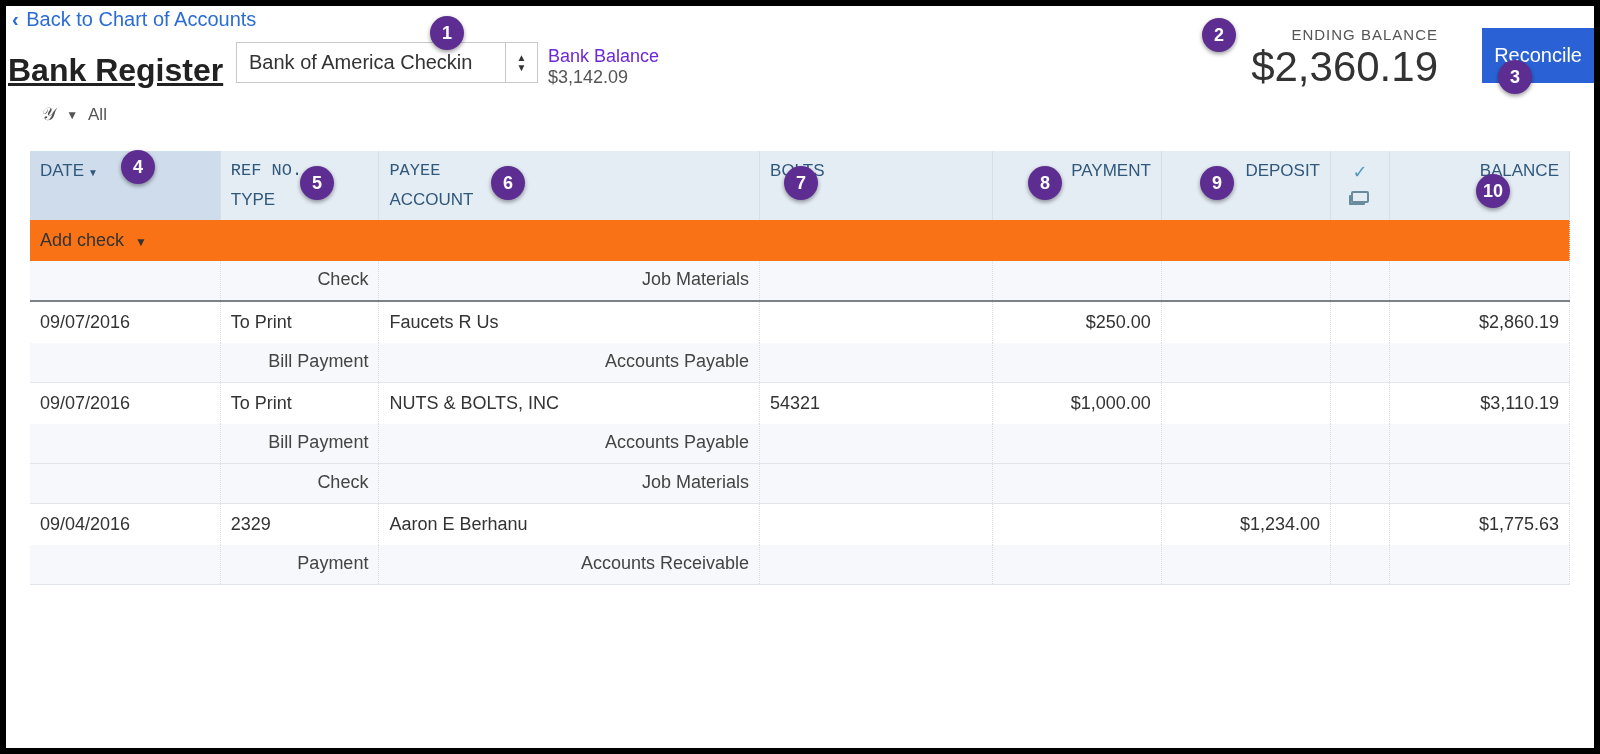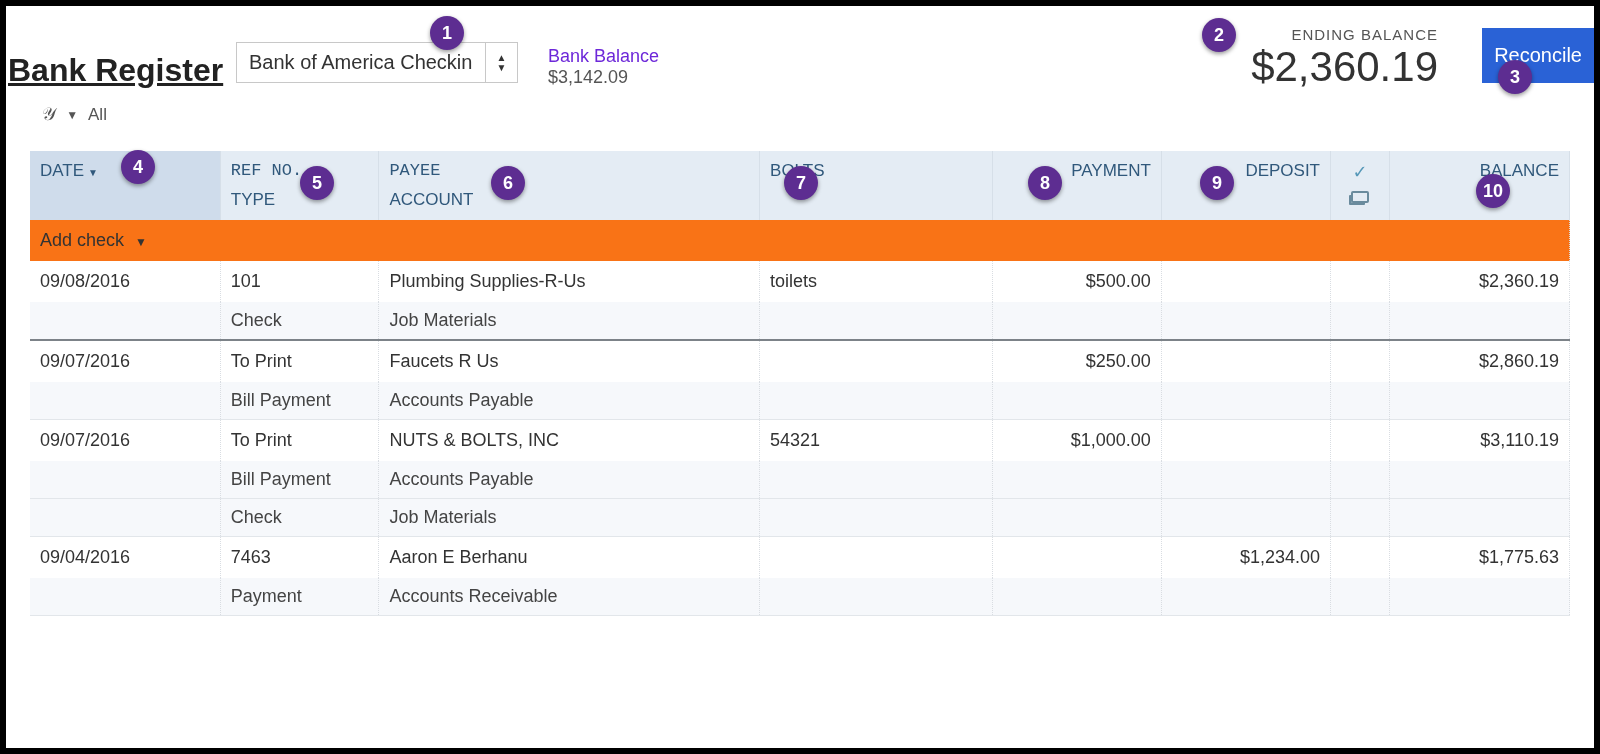--- a/index.html
+++ b/index.html
@@ -43,21 +43,21 @@
   }
   .acct-select {
     position: absolute;
     top: 36px; left: 230px;
     display: flex;
   }
   .acct-select-box {
     border: 1px solid #c8c8c8;
     background:#fff;
     padding: 8px 12px;
-    width: 250px;
+    width: 270px;
     font-size: 20px;
     white-space: nowrap;
     overflow:hidden;
   }
   .acct-select-btn {
     border: 1px solid #c8c8c8;
     border-left:none;
     background:#fff;
     width: 32px;
     display:flex;
@@ -167,21 +167,21 @@
     padding:10px 10px;
     border-right:1px dotted #d9dde2;
     vertical-align:middle;
     font-size:18px;
     color:#333;
   }
   .register tbody tr.sub td{
     color:#444;
     background:#f6f8fb;
     padding-top:8px;
-    padding-bottom:8px;
+    text-align:right;
   }
   .register tbody tr.entry-sep td{
     border-bottom:2px solid #7c8288;
     height:0;
     padding:0;
   }
   .register tbody tr.thin-sep td{
     border-bottom:1px solid #e2e6ea;
     height:0;
     padding:0;
@@ -199,20 +199,24 @@
     display:flex;align-items:center;justify-content:center;
     box-shadow:0 2px 4px rgba(0,0,0,.4);
     z-index:50;
     pointer-events:none;
   }
 </style>
 </head>
 <body>
 
 <div class="header">
+  <div class="back-link">
+    <span class="chev">‹</span>
+    <span>Back to Chart of Accounts</span>
+  </div>
 
   <div class="page-title">Bank Register</div>
 
   <div class="acct-select">
     <div class="acct-select-box">Bank of America Checkin</div>
     <div class="acct-select-btn">
       <span>▲</span>
       <span>▼</span>
     </div>
   </div>
@@ -268,30 +272,20 @@
       </th>
     </tr>
   </thead>
   <tbody id="reg-body">
     <tr class="addrow">
       <td colspan="8">
         <span>Add check</span>
         <span style="font-size:12px;margin-left:6px;">▼</span>
       </td>
     </tr>
-  <tr>
-        <td>09/08/2016</td>
-        <td>101</td>
-        <td>Plumbing Supplies-R-Us</td>
-        <td>toilets</td>
-        <td class="num">$500.00</td>
-        <td class="num"></td>
-        <td></td>
-        <td class="num">$2,360.19</td>
-      </tr>
       <tr class="sub">
         <td></td>
         <td>Check</td>
         <td>Job Materials</td>
         <td></td>
         <td></td>
         <td></td>
         <td></td>
         <td></td>
       </tr>
@@ -352,21 +346,21 @@
         <td></td>
         <td></td>
         <td></td>
         <td></td>
       </tr>
       <tr class="thin-sep">
         <td colspan="8"></td>
       </tr>
       <tr>
         <td>09/04/2016</td>
-        <td>7463</td>
+        <td>2329</td>
         <td>Aaron E Berhanu</td>
         <td></td>
         <td class="num"></td>
         <td class="num">$1,234.00</td>
         <td></td>
         <td class="num">$1,775.63</td>
       </tr>
       <tr class="sub">
         <td></td>
         <td>Payment</td>

